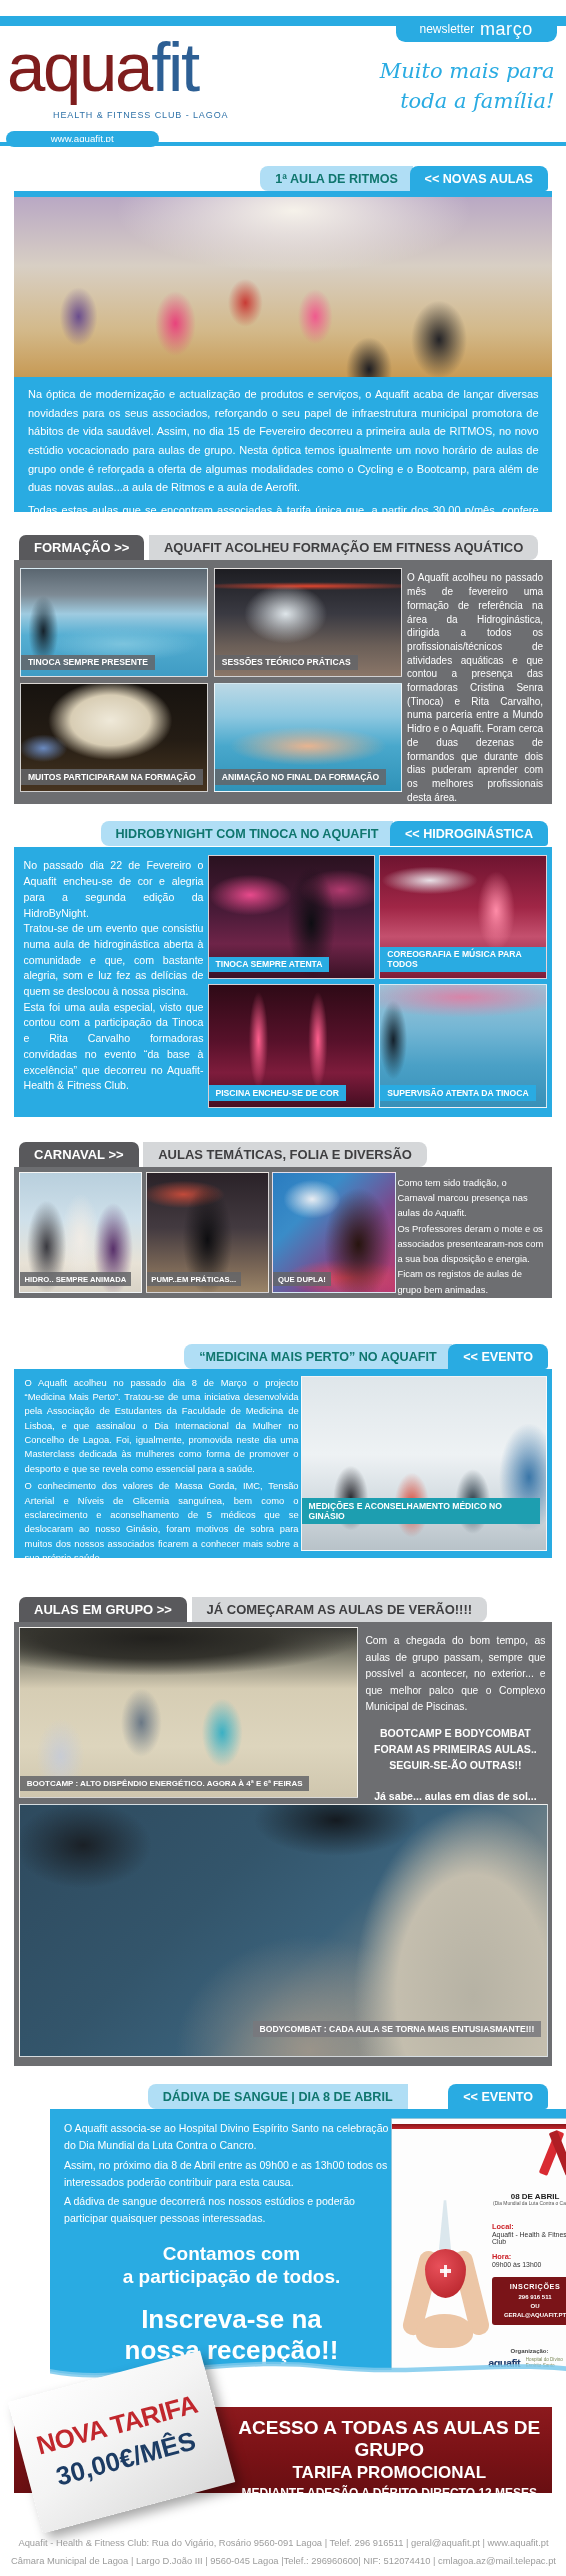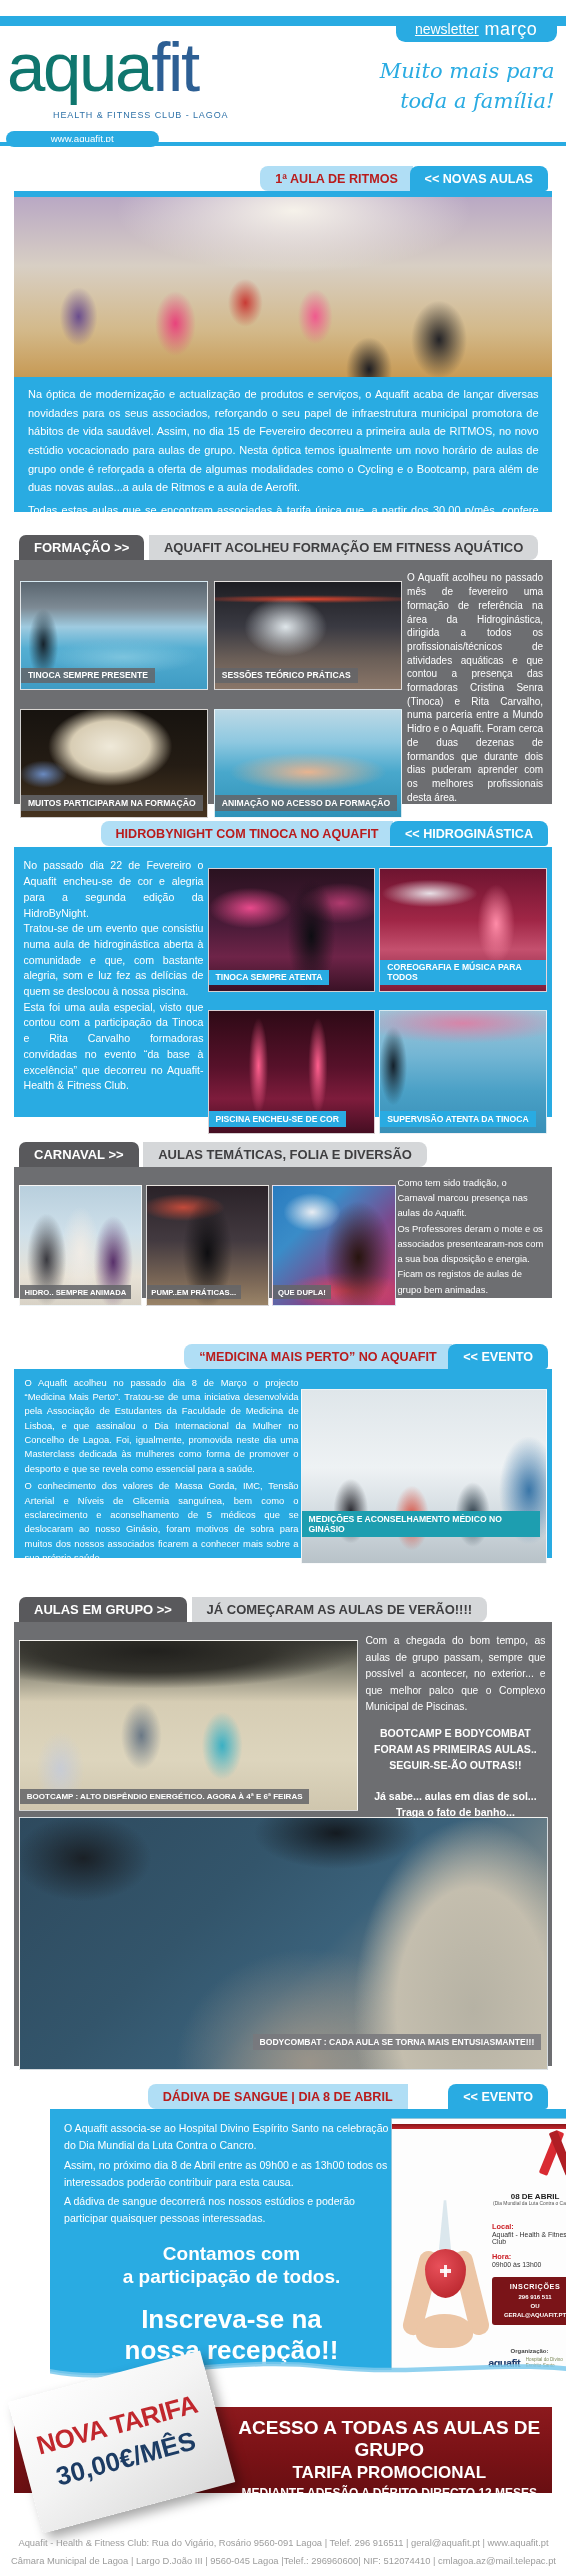--- a/index.html
+++ b/index.html
@@ -4,45 +4,45 @@
 <style>
   html,body{margin:0;padding:0;background:#fff;}
   .page{position:relative;width:567px;height:2576px;background:#fff;overflow:hidden;
         font-family:"Liberation Sans",sans-serif;}
 
   
   .topbar{position:absolute;top:16px;left:0;width:567px;height:9.7px;background:#29abe2;}
   .nl-badge{position:absolute;top:16px;right:10.3px;width:161px;height:26px;background:#29abe2;
             border-radius:0 0 9.2px 9.2px;display:flex;align-items:center;justify-content:center;
             gap:5.7px;color:#fff;}
-  .nl-small{font-size:14px;text-decoration:underline;} .nl-month{font-size:18px;letter-spacing:0.6px;}
+  .nl-small{font-size:12px;} .nl-month{font-size:18px;letter-spacing:0.6px;}
   .logo-text{position:absolute;top:30px;left:6.9px;font-size:69px;line-height:1.1;letter-spacing:-2.3px;font-weight:400;}
-  .logo-aqua{color:#0f766e;} .logo-fit{color:#2d5f94;}
+  .logo-aqua{color:#7f1d1d;} .logo-fit{color:#2d5f94;}
   .logo-sub{position:absolute;top:110px;left:53px;font-size:9px;letter-spacing:0.9px;color:#2f72a8;}
   .tagline{position:absolute;top:56px;right:12.6px;text-align:right;color:#29abe2;
            font-family:"DejaVu Serif",serif;font-style:italic;font-size:21px;line-height:1.45;}
   .www-tab{position:absolute;top:131px;left:5.7px;width:153px;height:15.5px;background:#29abe2;
            border-radius:8px;color:#fff;font-size:9.7px;display:flex;align-items:center;justify-content:center;}
   .www-bar{position:absolute;top:142px;left:0;width:567px;height:4px;background:#29abe2;}
 
   
   .tabs{position:absolute;display:flex;align-items:flex-start;}
   .tab{height:25px;display:flex;align-items:center;justify-content:center;font-weight:bold;
        font-size:12.6px;padding:0 15px;box-sizing:border-box;white-space:nowrap;}
-  .tab.lb{background:#b0def5;color:#b91c1c;border-radius:8px 0 0 8px;}
+  .tab.lb{background:#b0def5;color:#0f766e;border-radius:8px 0 0 8px;}
   .tab.sb{background:#29abe2;color:#fff;border-radius:8px 8px 3.4px 0;margin-left:-3.4px;z-index:2;}
   .tab.dg{background:#59595c;color:#fff;border-radius:6.9px 6.9px 0 0;z-index:2;font-size:13px;}
   .tab.lg{background:#d5d7d9;color:#3e3e40;border-radius:0 8px 8px 0;margin-left:4.6px;font-size:13px;}
 
   
   .block{position:absolute;left:14.3px;width:538px;box-sizing:border-box;}
   .blue{background:#29abe2;color:#fff;}
   .gray{background:#6d6e71;color:#fff;}
   .photo{position:relative;overflow:hidden;}
-  .framed{border:1.1px solid rgba(255,255,255,.8);box-sizing:border-box;margin-top:13px;}
+  .framed{border:1.1px solid rgba(255,255,255,.8);box-sizing:border-box;}
   .cap{position:absolute;left:0;bottom:5.7px;color:#fff;font-weight:bold;font-size:8.6px;
        padding:2.9px 6.9px;max-width:92%;}
   .cap-dteal{background:rgba(9,77,92,.8);font-size:9.7px;bottom:9.2px;}
   .cap-gray{background:rgba(100,101,105,.85);}
   .cap-blue{background:#29abe2;}
   .cap-teal{background:#1d9eb0;bottom:26px;}
   .cap-ocean{left:auto;right:5.7px;bottom:19.5px;background:rgba(120,120,124,.85);}
 
   
   .t1{top:166px;right:19px;}
@@ -274,21 +274,21 @@
       <div class="photo framed ph-pool1">
         <div class="cap cap-gray">TINOCA SEMPRE PRESENTE</div>
       </div>
       <div class="photo framed ph-class">
         <div class="cap cap-gray">SESSÕES TEÓRICO PRÁTICAS</div>
       </div>
       <div class="photo framed ph-auditorio">
         <div class="cap cap-gray">MUITOS PARTICIPARAM NA FORMAÇÃO</div>
       </div>
       <div class="photo framed ph-poolgroup">
-        <div class="cap cap-gray">ANIMAÇÃO NO ACESSO DA FORMAÇÃO</div>
+        <div class="cap cap-gray">ANIMAÇÃO NO FINAL DA FORMAÇÃO</div>
       </div>
     </div>
     <div class="col2">O Aquafit acolheu no passado mês de fevereiro uma formação de referência na área da Hidroginástica, dirigida a todos os profissionais/técnicos de atividades aquáticas e que contou a presença das formadoras Cristina Senra (Tinoca) e Rita Carvalho, numa parceria entre a Mundo Hidro e o Aquafit. Foram cerca de duas dezenas de formandos que durante dois dias puderam aprender com os melhores profissionais desta área.</div>
   </div>
 
   <div class="tabs t3">
     <div class="tab lb">HIDROBYNIGHT COM TINOCA NO AQUAFIT</div>
     <div class="tab sb">&lt;&lt; HIDROGINÁSTICA</div>
   </div>
   <div class="block blue b3">

